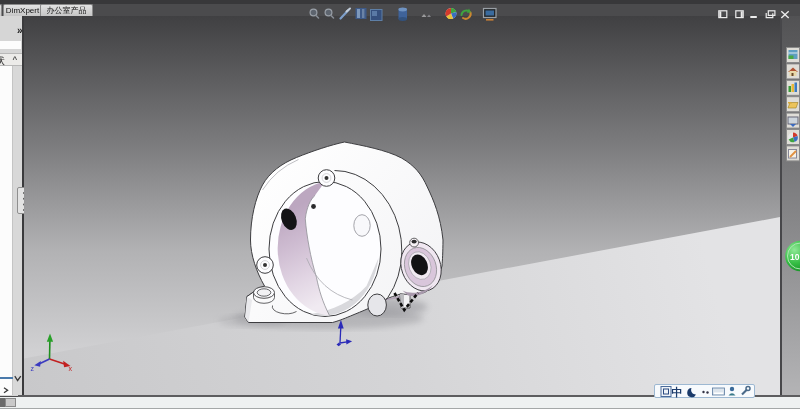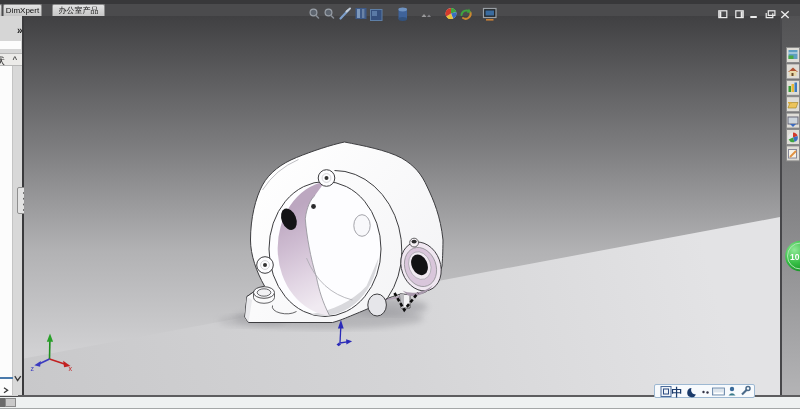--- a/index.html
+++ b/index.html
@@ -20,21 +20,21 @@
 #botbar{left:0;top:397px;width:800px;height:10.5px;background:#eef1f1;}
 #botedge{left:0;top:407.5px;width:800px;height:1.5px;background:#a4a8a8;}
 #ime{left:654px;top:383.5px;width:101px;height:14.5px;background:#f7fafd;border:1px solid #9db8d2;border-radius:2px;box-sizing:border-box;}
 text{font-family:"Liberation Sans",sans-serif;}
 </style></head>
 <body>
 <div id="stage">
   <div id="topstrip" class="abs"></div>
   <div class="tab abs" style="left:-4px;width:6px;"></div>
   <div class="tab abs" style="left:3px;width:39px;">DimXpert</div>
-  <div class="tab abs" style="left:52px;width:53px;">办公室产品</div>
+  <div class="tab abs" style="left:40px;width:53px;">办公室产品</div>
 
   <svg class="abs" style="left:305px;top:2px;z-index:30" width="200" height="22" viewBox="305 2 200 22">
     <g stroke-linecap="round">
       <circle cx="313.5" cy="12.5" r="3.4" fill="#5d646e" stroke="#9aa0a8" stroke-width="1.2"></circle>
       <line x1="316" y1="15.5" x2="318.5" y2="18" stroke="#868c94" stroke-width="1.6"></line>
       <circle cx="328.5" cy="12.5" r="3.4" fill="#5d646e" stroke="#9aa0a8" stroke-width="1.2"></circle>
       <line x1="331" y1="15.5" x2="333.5" y2="18" stroke="#868c94" stroke-width="1.6"></line>
       <line x1="340.5" y1="18.5" x2="348.5" y2="10" stroke="#7e9fca" stroke-width="2.2"></line>
       <line x1="346.5" y1="11.5" x2="350" y2="8.5" stroke="#c3cdd9" stroke-width="2"></line>
       <rect x="355.5" y="8" width="11" height="11" fill="#3e5a88"></rect>

